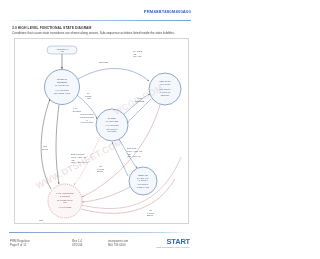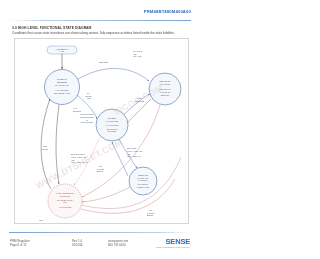--- a/index.html
+++ b/index.html
@@ -266,18 +266,18 @@
     </div>
     <div class="col c2">
       <div>Rev 1.4</div>
       <div>07/2016</div>
     </div>
     <div class="col c3">
       <div>vicorpower.com</div>
       <div>800 735 6200</div>
     </div>
     <div class="logo">
-      <div class="logo-mark">SENSE</div>
+      <div class="logo-mark">START</div>
       <div class="logo-tag">high-performance power delivery</div>
     </div>
   </div>
 
 </div>
 
 </body></html>

